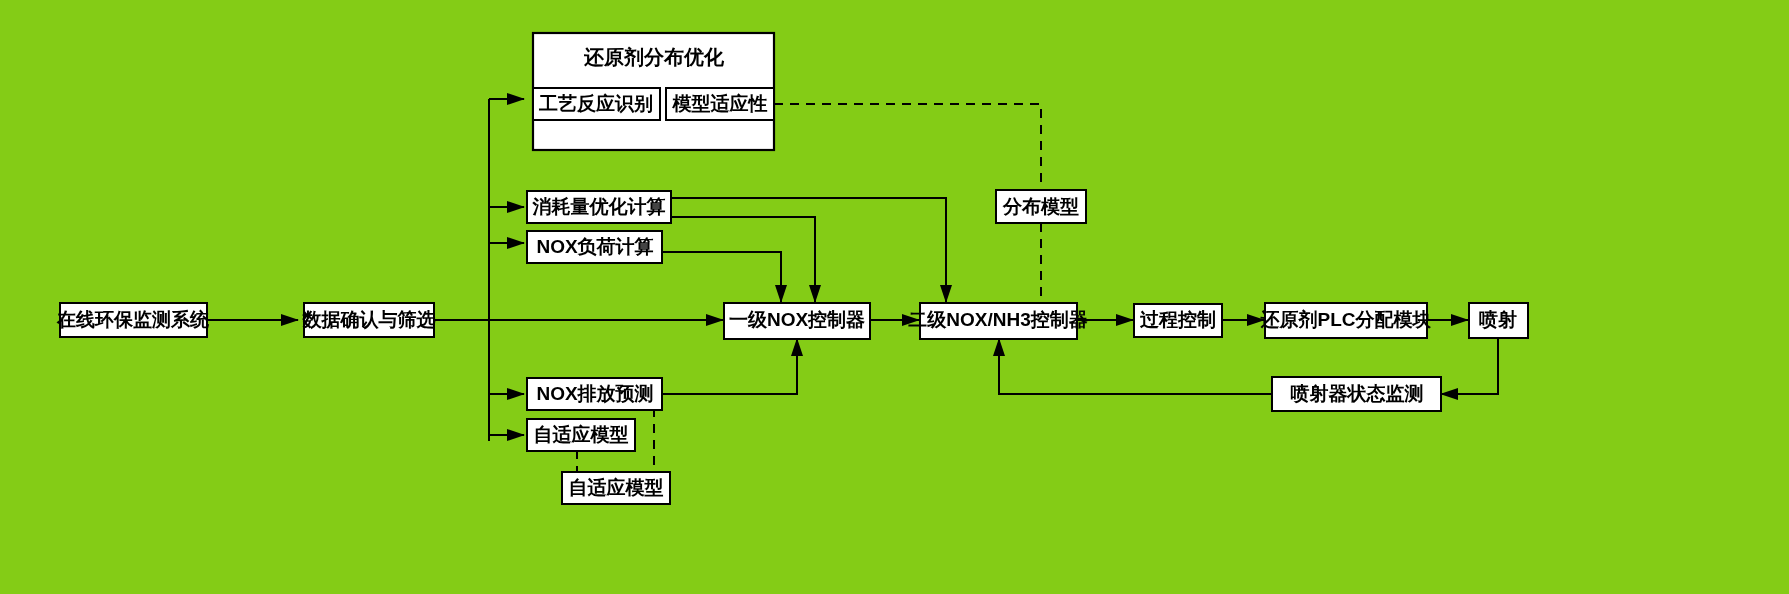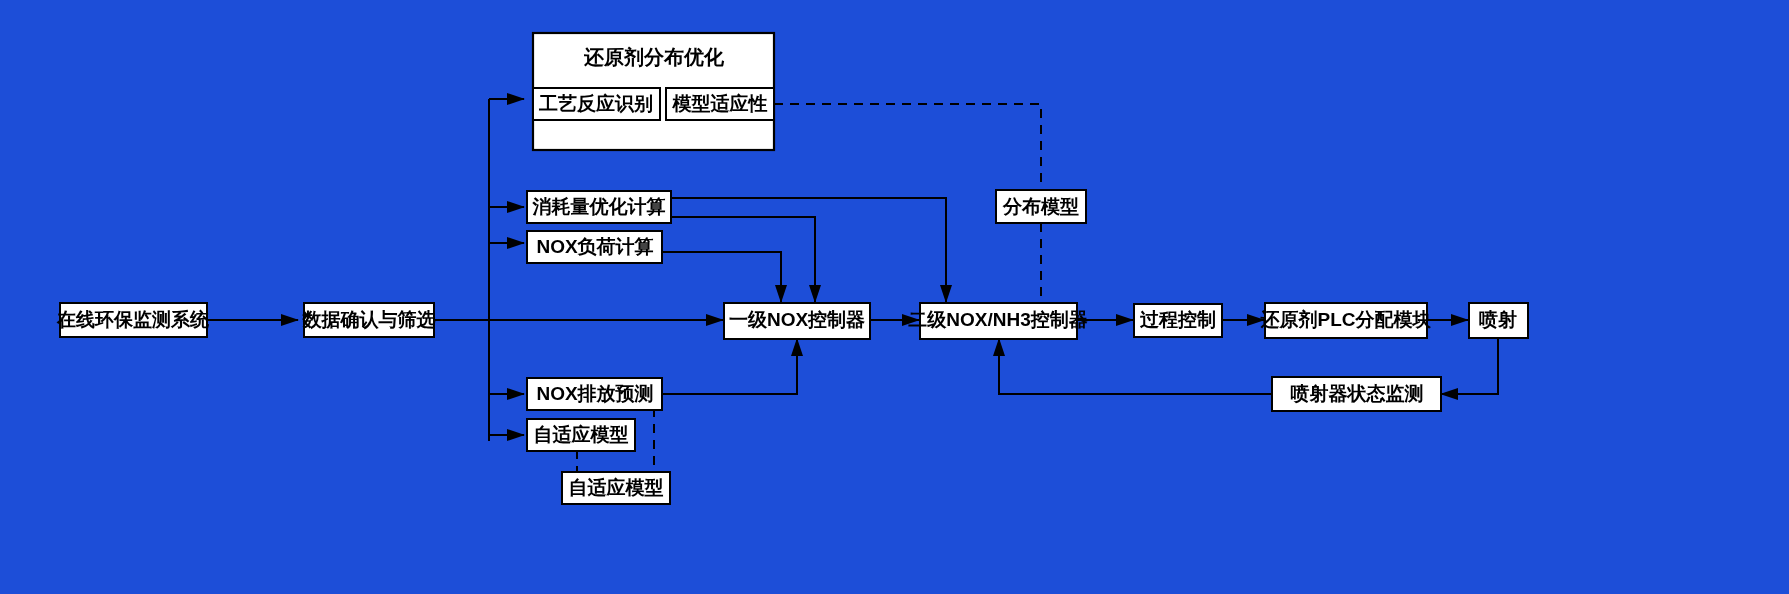--- a/index.html
+++ b/index.html
@@ -10,21 +10,21 @@
   body {
     width: 1789px;
     height: 594px;
     font-family: "Liberation Sans", "DejaVu Sans", sans-serif;
     overflow: hidden;
   }
   #diagram-root {
     position: relative;
     width: 1789px;
     height: 594px;
-    background: #1d4ed8;
+    background: #84cc16;
   }
   svg#flow-svg {
     position: absolute;
     left: 0;
     top: 0;
     width: 1789px;
     height: 594px;
   }
   .nbox {
     fill: #ffffff;

